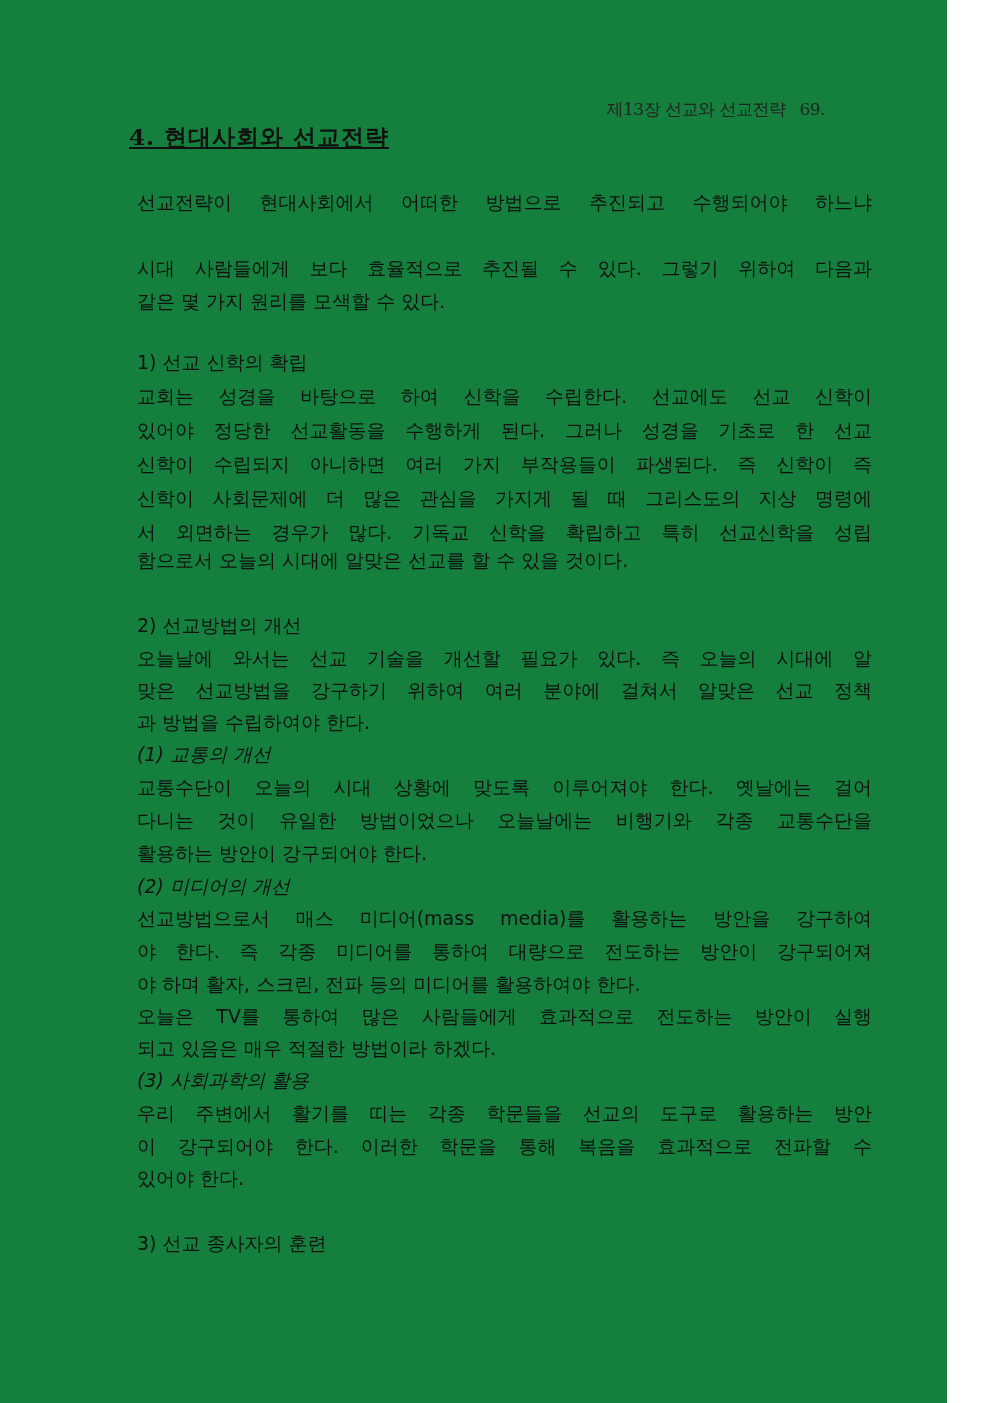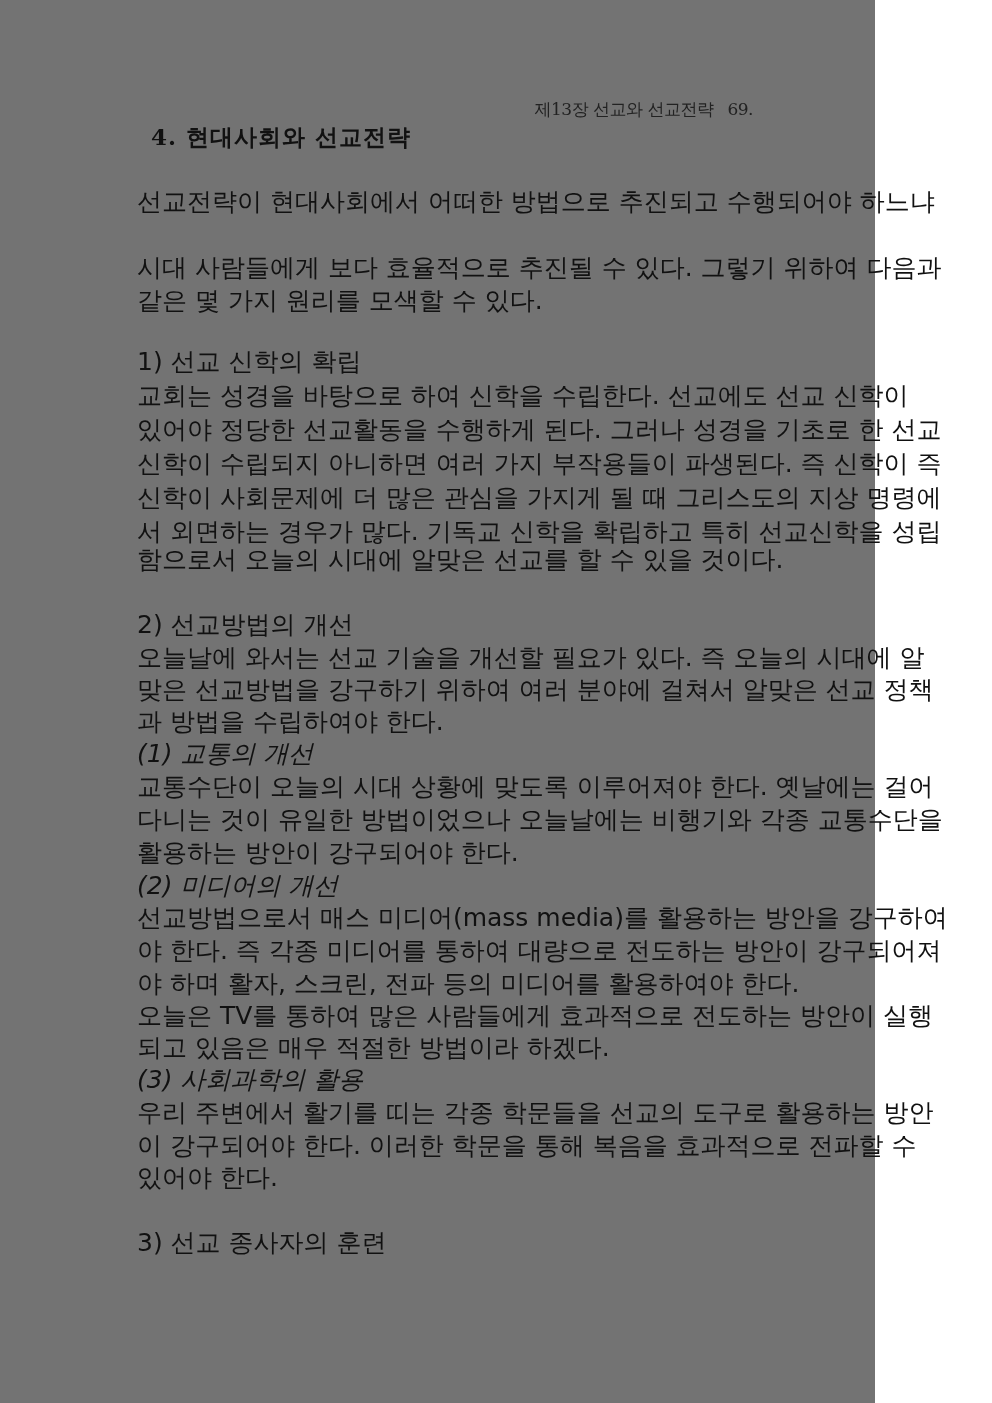--- a/index.html
+++ b/index.html
@@ -1,24 +1,24 @@
 <!DOCTYPE html>
 <html><head>
 <meta charset="utf-8">
 <style>
   html, body { margin: 0; padding: 0; background: #ffffff; }
   body { width: 992px; height: 1403px; position: relative; overflow: hidden;
          font-family: "DejaVu Sans", "Liberation Sans", sans-serif; color: #111; }
-  .page { position: absolute; left: 0; top: 0; width: 875px; height: 1403px; background: #737373; }
+  .page { position: absolute; left: 0; top: 0; width: 947px; height: 1403px; background: #15803d; }
   .running-header { position: absolute; top: 98px; right: 122px; font-size: 17px; color: #222;
                     font-family: "DejaVu Serif", "Liberation Serif", serif; letter-spacing: -0.5px; }
   .running-header .pg { margin-left: 14px; }
-  .title { position: absolute; left: 151px; top: 122px; font-size: 23px; font-weight: bold;
-           font-family: "DejaVu Serif", "Liberation Serif", serif; letter-spacing: 1px; }
-  .line { position: absolute; left: 137px; width: 735px; font-size: 25px; white-space: nowrap;
+  .title { position: absolute; left: 129px; top: 122px; font-size: 23px; font-weight: bold;
+           font-family: "DejaVu Serif", "Liberation Serif", serif; letter-spacing: 1px; text-decoration: underline; }
+  .line { position: absolute; left: 137px; width: 735px; font-size: 19px; white-space: nowrap;
           text-align: justify; text-align-last: justify; letter-spacing: 0px; line-height: 24px; }
   .line.last { text-align-last: left; }
   .line.heading { text-align-last: left; }
   .line.subheading { text-align-last: left; font-style: italic; }
 </style>
 </head>
 <body>
 
 <div class="page">
 

